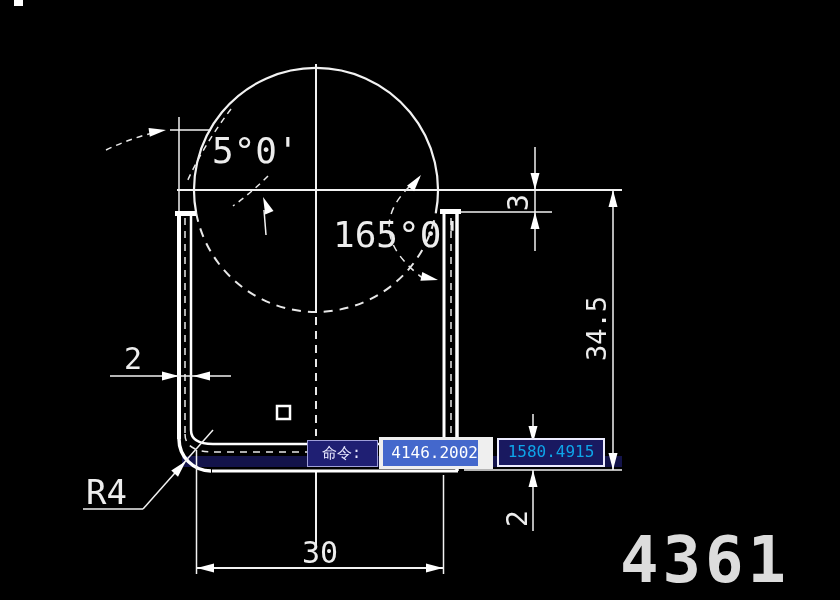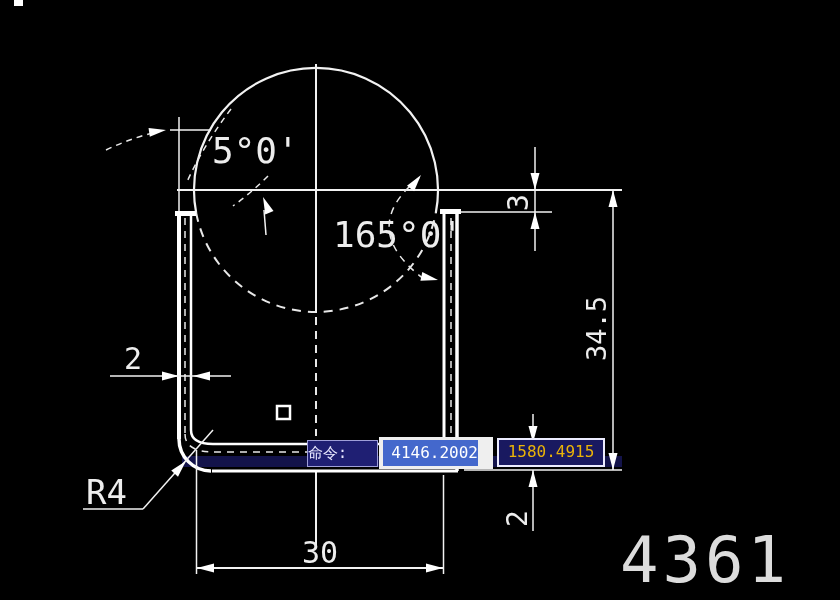--- a/index.html
+++ b/index.html
@@ -3,29 +3,29 @@
 <meta charset="utf-8">
 <style>
   html,body{margin:0;padding:0;background:#000;}
   #stage{position:relative;width:840px;height:600px;background:#000;overflow:hidden;
          font-family:"DejaVu Sans Mono",monospace;}
   #draw-svg{position:absolute;left:0;top:0;}
   .cad-text{fill:#ededed;font-family:"DejaVu Sans Mono",monospace;}
   .ui-box{position:absolute;box-sizing:border-box;font-family:"DejaVu Sans Mono",monospace;}
   #cmd-box{left:307px;top:440px;width:71px;height:27px;background:#1f1f73;
            border:1px solid #9f9fd9;color:#e9e9ff;font-size:15px;line-height:24px;
-           padding-left:0;white-space:nowrap;}
+           padding-left:14px;white-space:nowrap;}
   #xfield{left:379px;top:437px;width:114px;height:32px;background:#efefef;}
   #xval{position:absolute;left:4px;top:3px;width:95px;height:26px;background:#4468cc;
         color:#ffffff;font-size:16px;line-height:26px;text-align:right;}
   #yfield{left:497px;top:438px;width:108px;height:29px;background:#191960;
-          border:2px solid #ececff;color:#eab308;font-size:16px;line-height:24px;
+          border:2px solid #ececff;color:#0ea5e9;font-size:16px;line-height:24px;
           text-align:center;}
   #sheet-num{position:absolute;left:620px;top:528px;color:#dcdcdc;font-size:64px;
-             letter-spacing:4px;font-weight:normal;line-height:64px;}
+             letter-spacing:4px;font-weight:bold;line-height:64px;}
   #artifact{position:absolute;left:14px;top:0;width:9px;height:6px;background:#fff;}
   .band{position:absolute;left:182px;top:456px;width:440px;height:11px;background:#13134a;}
 </style>
 </head>
 <body>
 
 <div id="stage">
 
   <div class="band"></div>
 

